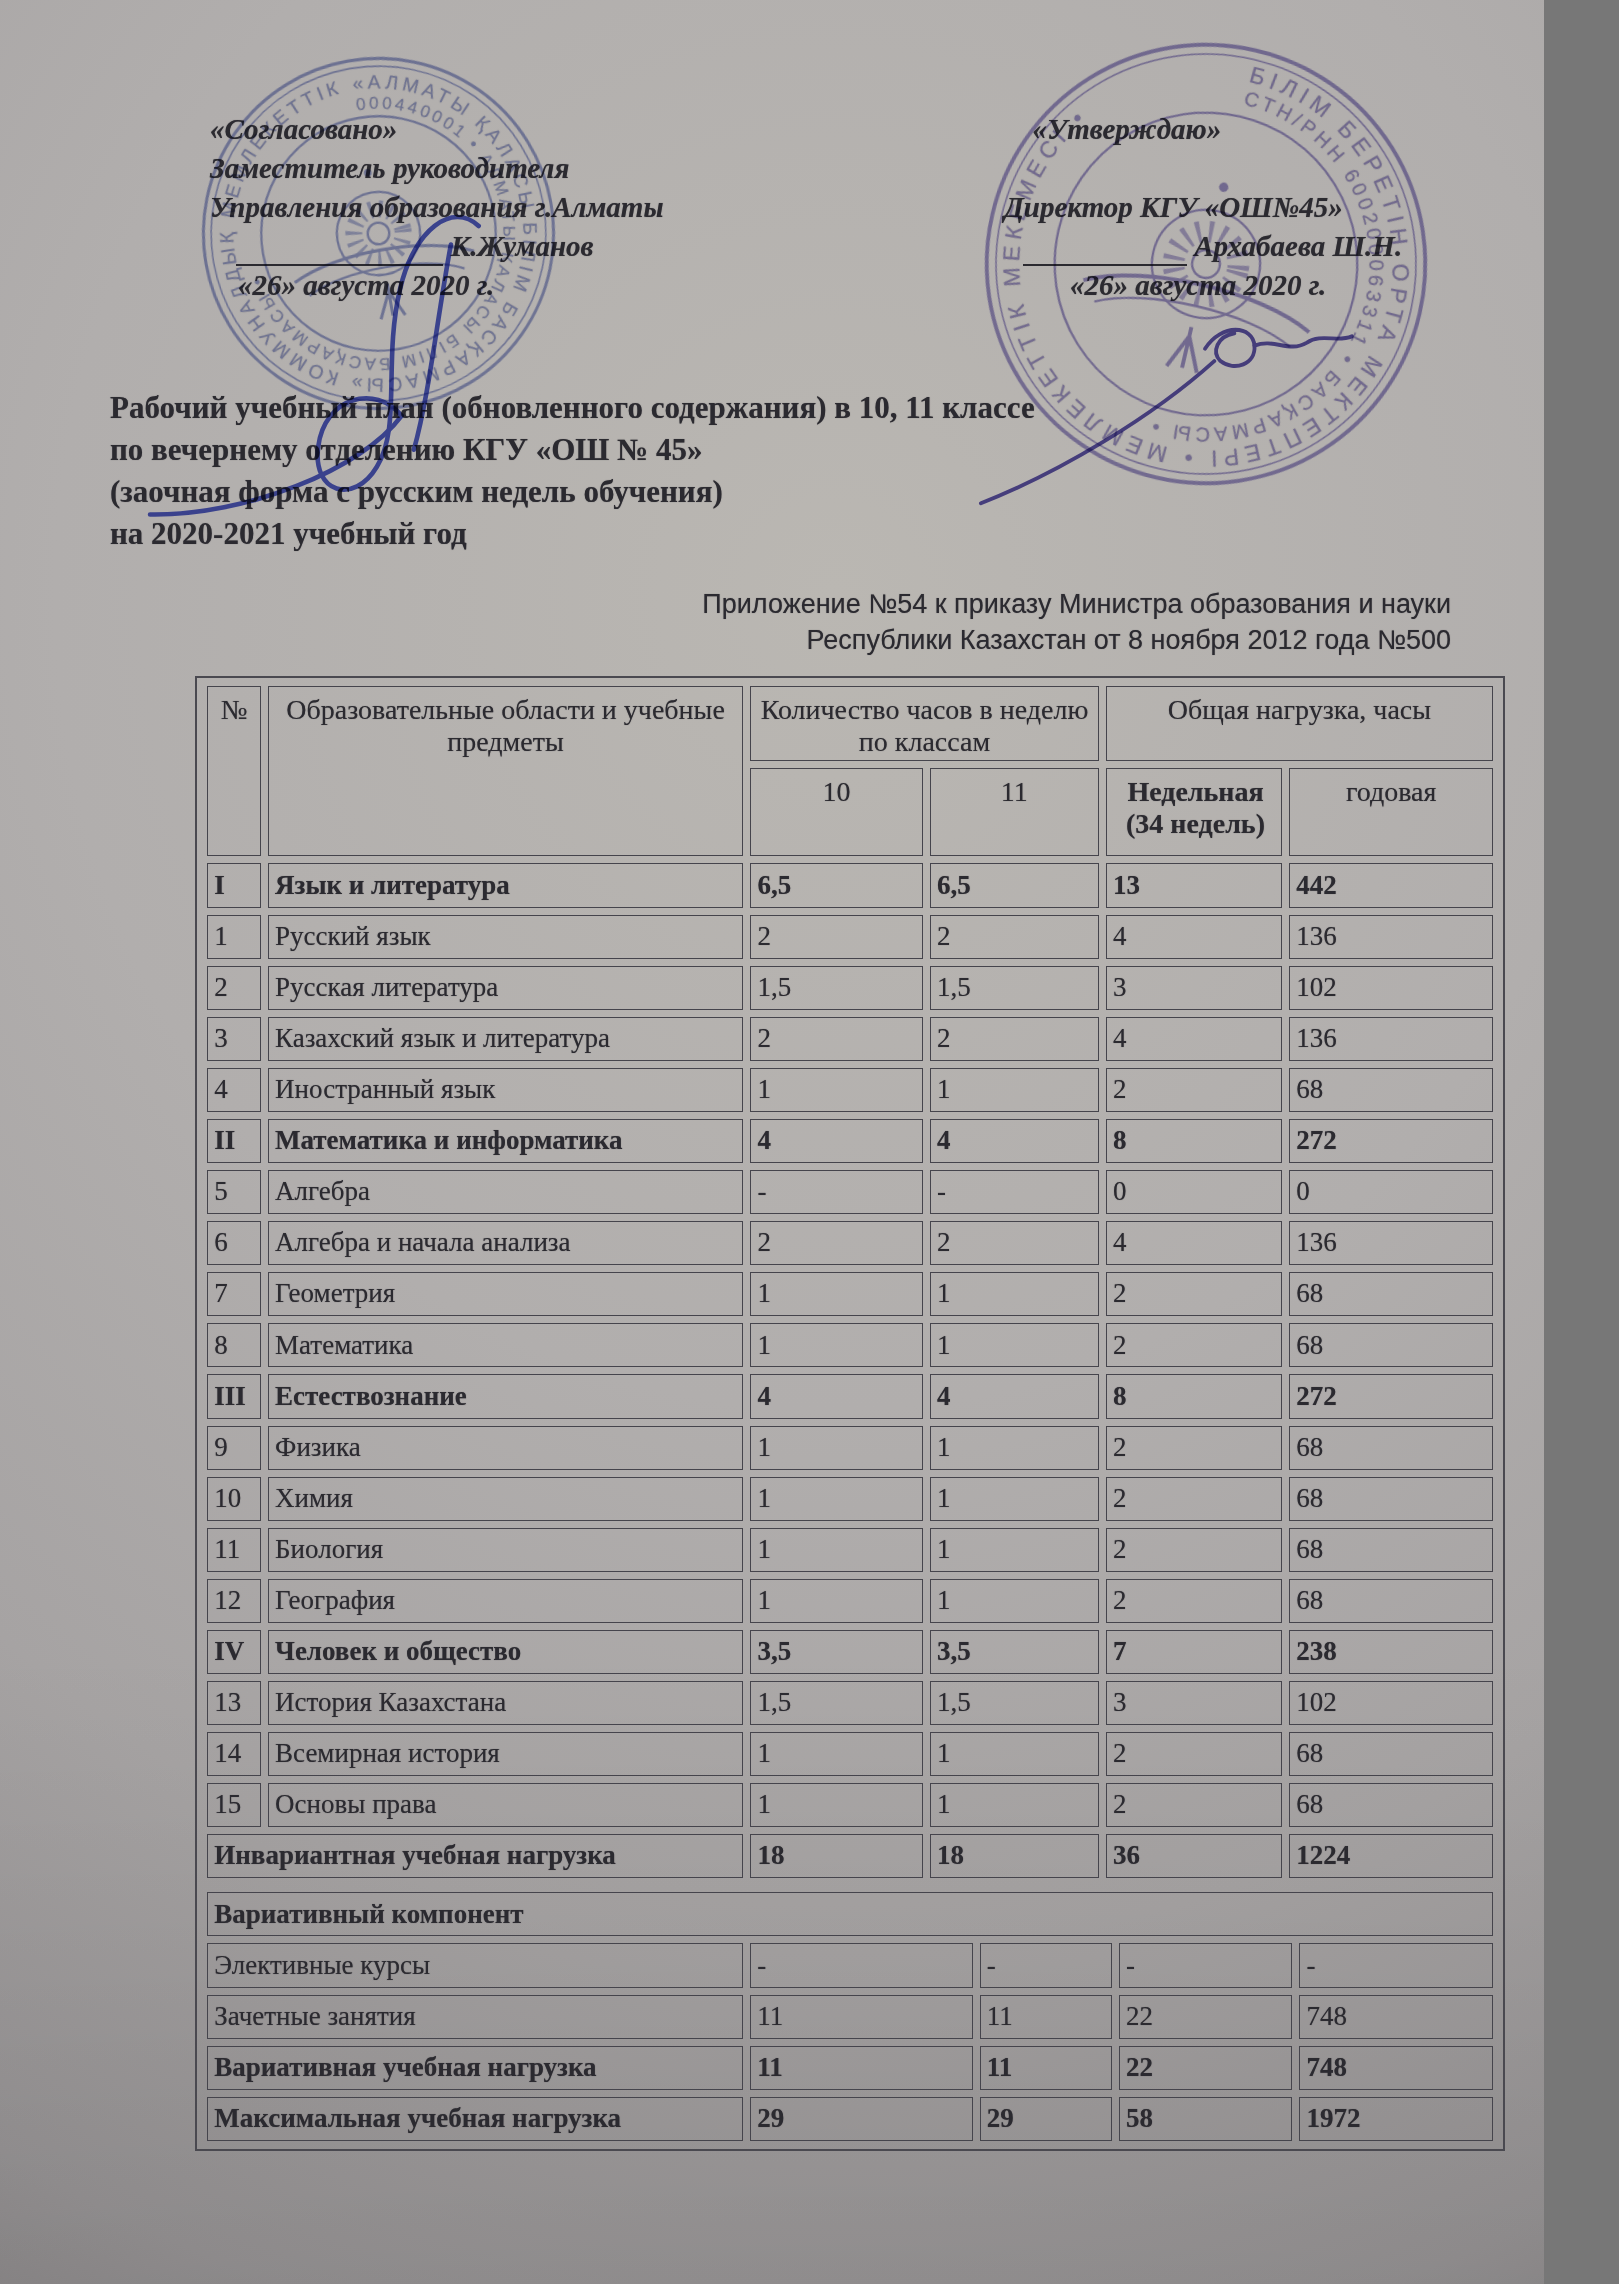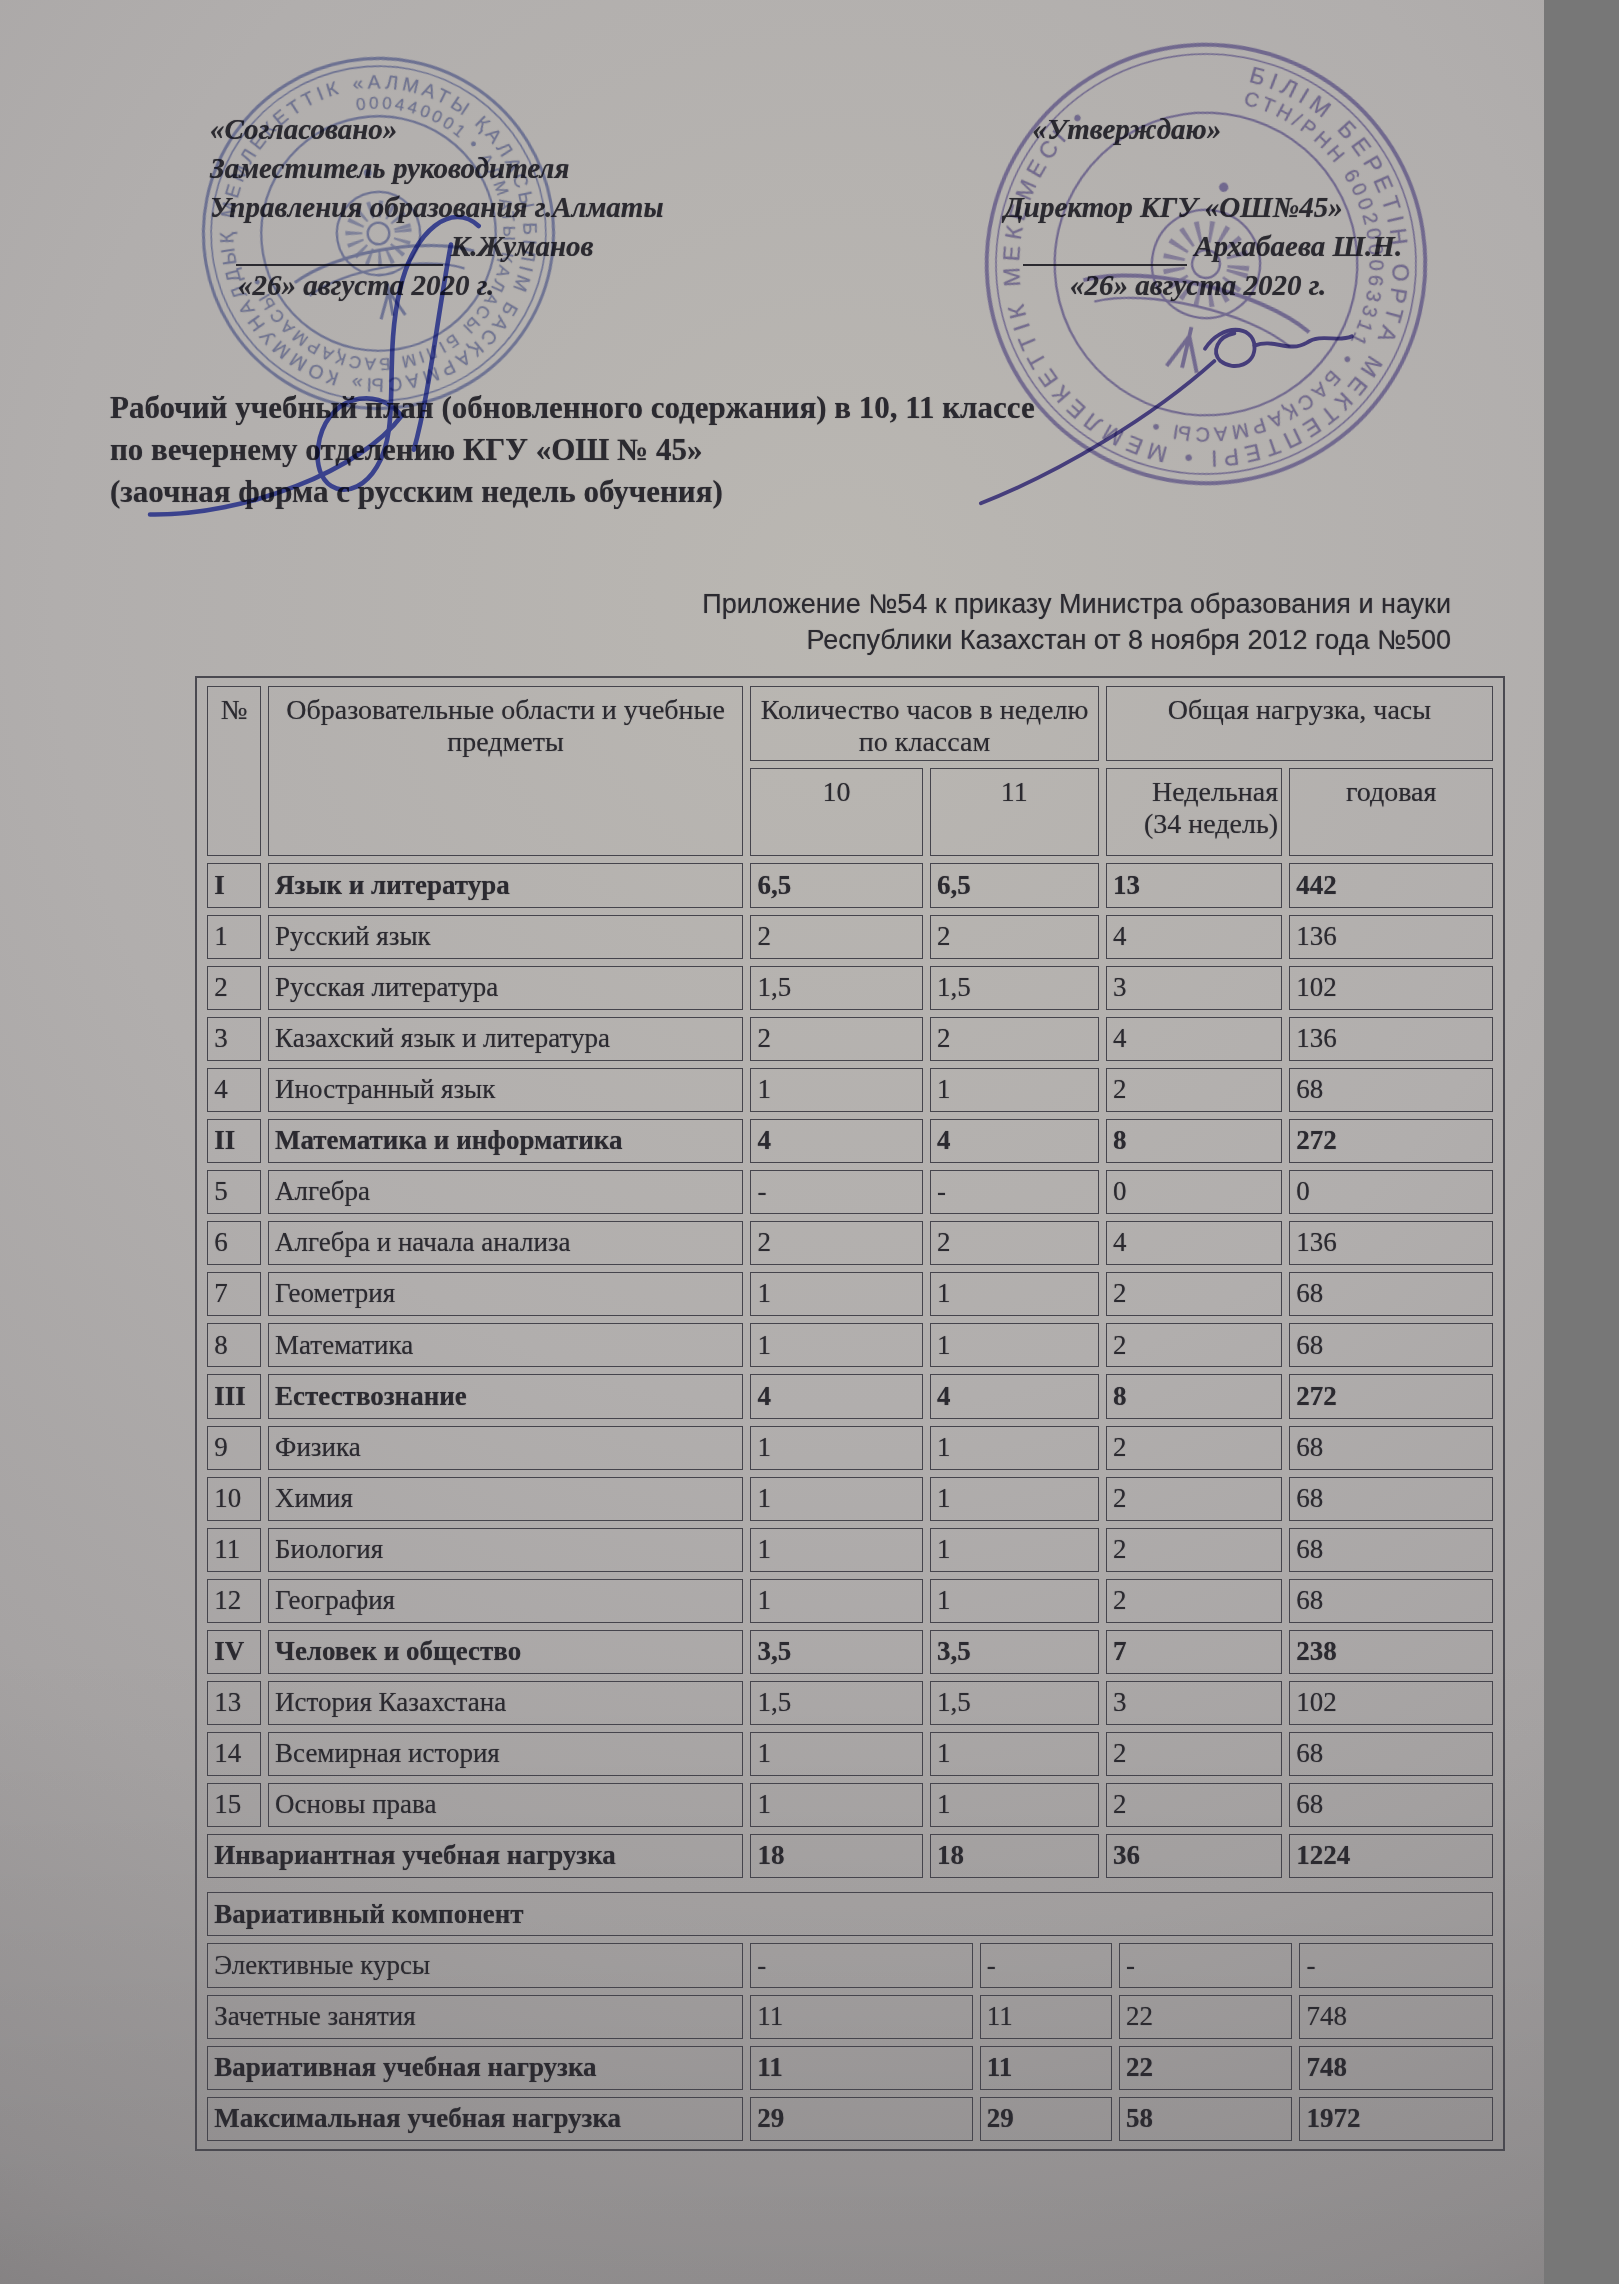--- a/index.html
+++ b/index.html
@@ -37,21 +37,21 @@
                border:2.3px solid #4a4950;padding:0.8px 3.1px;}
   table{width:100%;border-collapse:separate;border-spacing:7px 7px;table-layout:fixed;}
   td{border:1.5px solid #45444c;vertical-align:middle;font-size:27px;line-height:1.12;
      padding:0.8px 3.1px 2.3px 6.2px;overflow:hidden;}
   tr.bold td{font-weight:bold;}
   td.center{text-align:center;padding-left:1.5px;padding-right:1.5px;}
   td.hdr{vertical-align:top;padding-top:7.7px;font-size:28px;}
   td.h-tall{height:90px;}
   td.h-sub{height:77px;}
   td.cell{height:39px;}
-  .wk1,.wk2{display:block;text-align:right;}
+  .wk1,.wk2{display:block;text-align:center;font-weight:bold;}
   
   .stamp{position:absolute;mix-blend-mode:multiply;pointer-events:none;filter:blur(0.5px);}
   .stamp-left{left:198px;top:53px;width:361px;height:361px;opacity:.52;transform:rotate(-10deg);}
   .stamp-right{left:979px;top:37px;width:454px;height:454px;opacity:.58;transform:rotate(13deg);}
   .sig{position:absolute;mix-blend-mode:multiply;pointer-events:none;opacity:.88;}
   .sig-left{left:130px;top:195px;width:432px;height:332px;}
   .sig-right{left:950px;top:293px;width:510px;height:232px;}
 </style>
 </head>
 <body>
@@ -71,20 +71,21 @@
     <div class="blank"></div>
     <div>Директор КГУ «ОШ№45»</div>
     <div><span class="sig-line r"></span><span>Архабаева Ш.Н.</span></div>
     <div class="indent3">«26» августа 2020 г.</div>
   </div>
 
   <div class="title">
     <div>Рабочий учебный план (обновленного содержания) в 10, 11 классе</div>
     <div>по вечернему отделению КГУ «ОШ № 45»</div>
     <div>(заочная форма с русским недель обучения)</div>
+    <div>на 2020-2021 учебный год</div>
   </div>
 
   <div class="annex">
     <div>Приложение №54 к приказу Министра образования и науки</div>
     <div>Республики Казахстан от 8 ноября 2012 года №500</div>
   </div>
 
   <div class="table-outer">
     <table>
       <colgroup>

